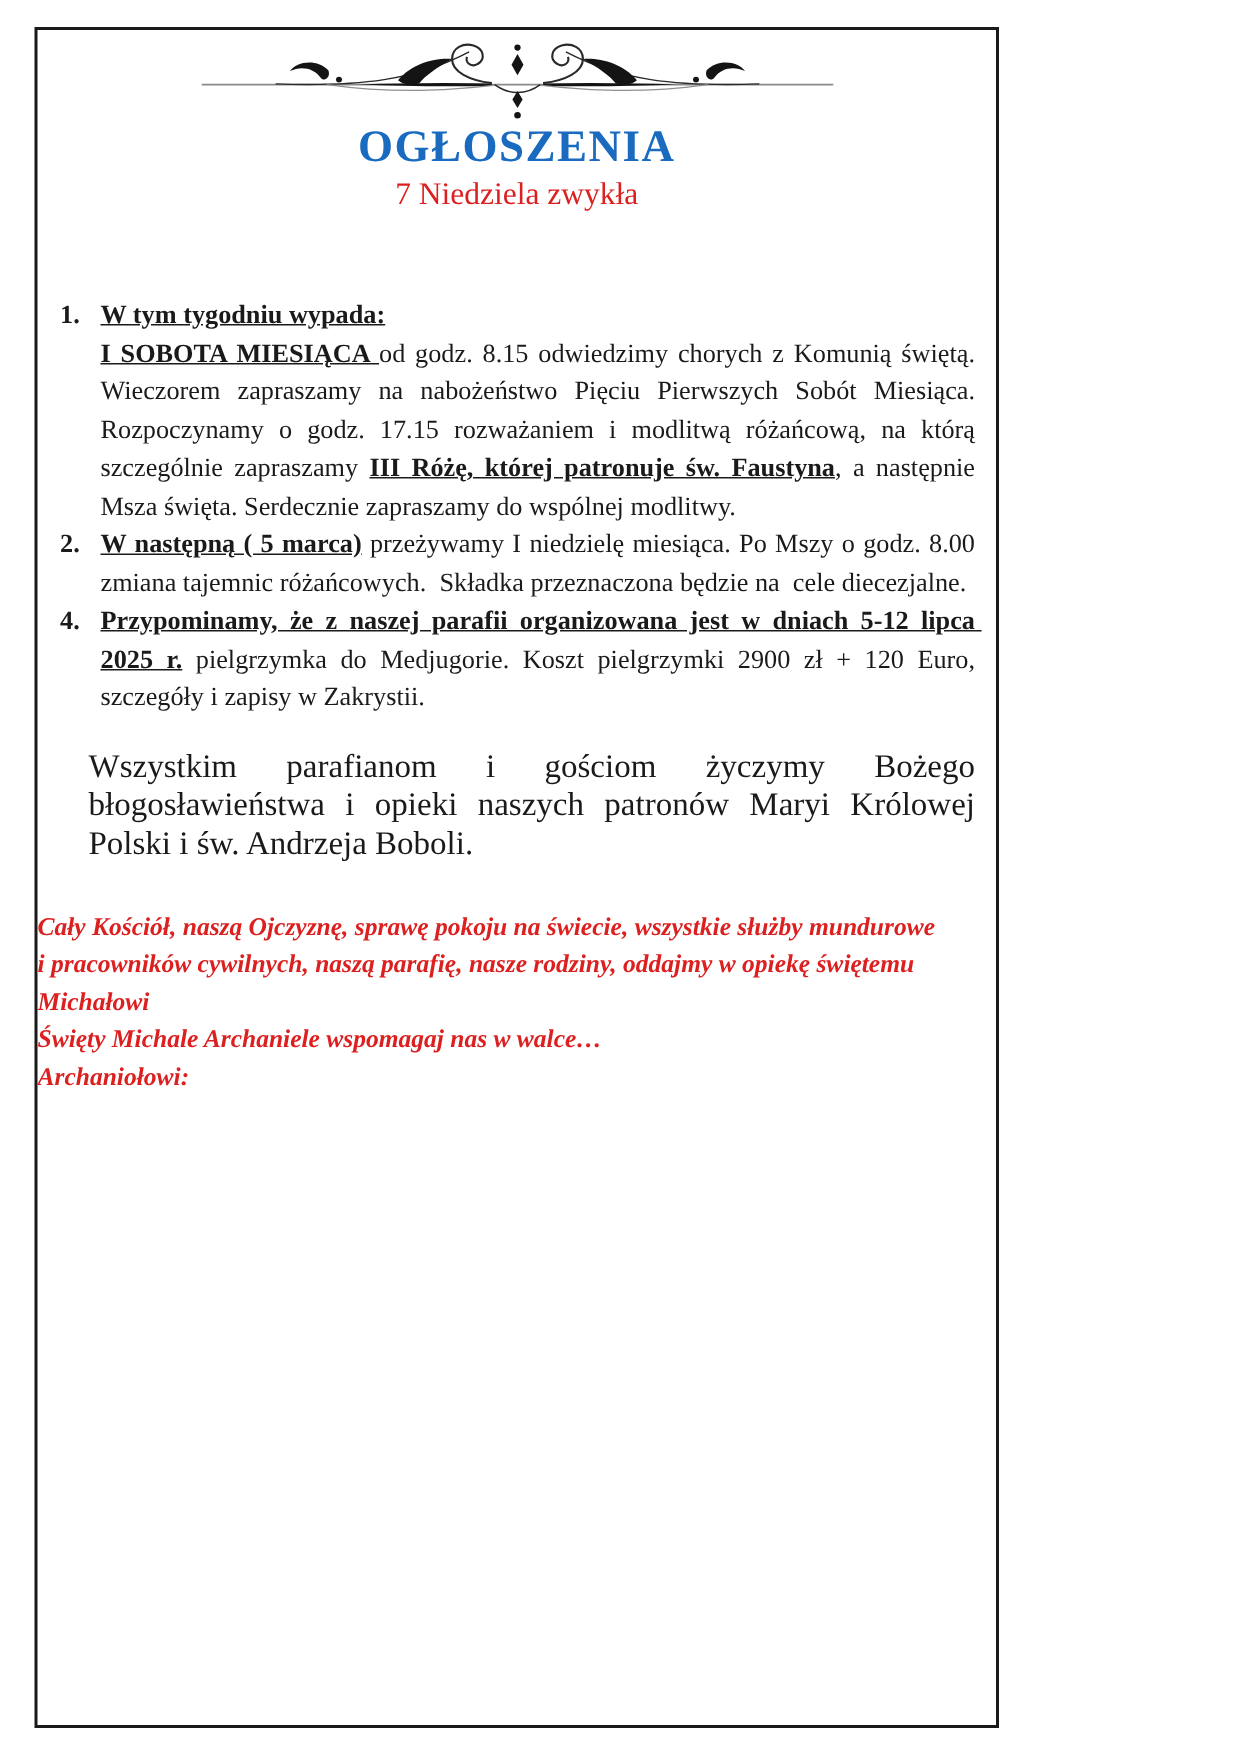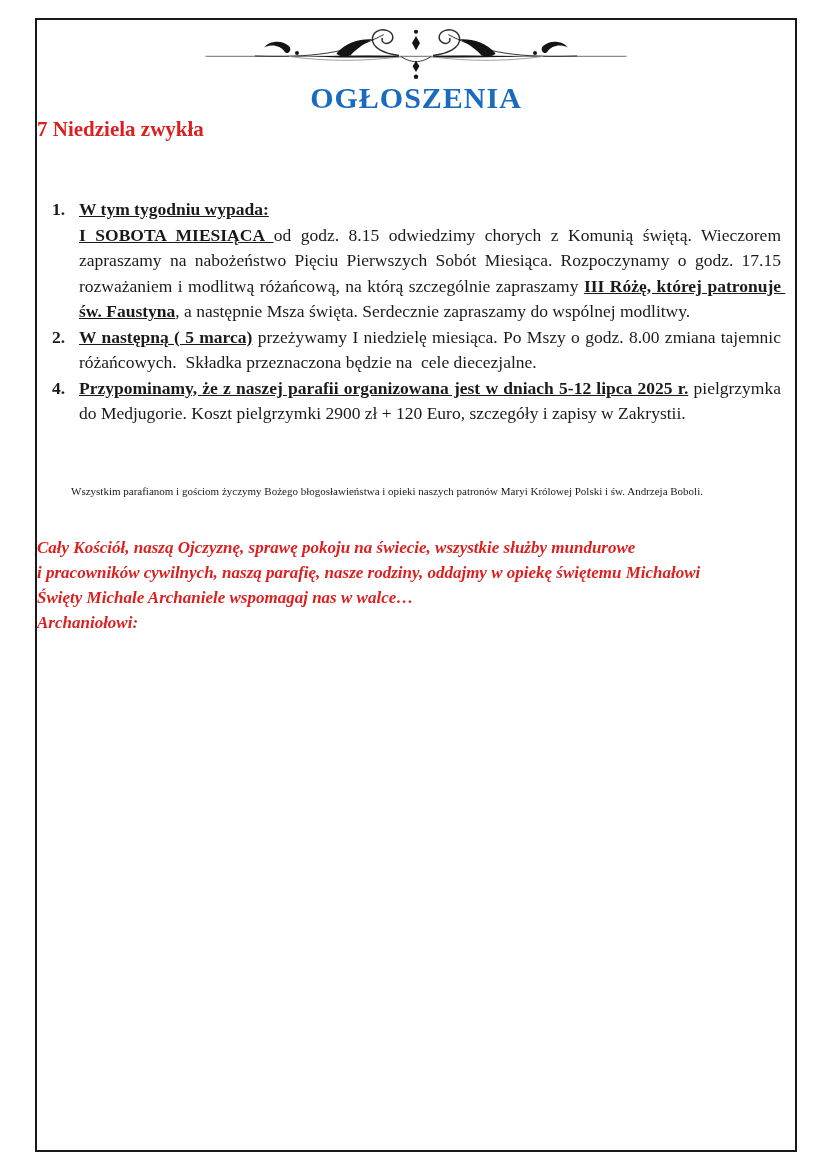--- a/index.html
+++ b/index.html
@@ -4,47 +4,47 @@
 <style>
   :root{
     --blue:#1a6bbf; --red:#dc1f1f; --ink:#1a1a1a; --border:#1a1a1a; --ornament_gray:#8a8a8a;
   }
   html,body{margin:0;padding:0;}
   body{
     width:827px;height:1170px;background:#ffffff;position:relative;
     font-family:"Liberation Serif","DejaVu Serif",serif;color:var(--ink);
   }
   .page{
-    position:absolute;left:35px;top:18px;width:762px;height:1134px;
+    position:absolute;left:23px;top:18px;width:643px;height:1134px;
     border:2px solid var(--border);box-sizing:border-box;background:#fff;overflow:hidden;
   }
   .ornament-wrap{text-align:center;margin-top:7px;height:56px;}
   .title{
     text-align:center;font-size:30px;line-height:30px;font-weight:bold;
     color:var(--blue);margin:0;letter-spacing:1px;
   }
   .subtitle{
-    font-size:21px;line-height:22px;font-weight:bold;
+    text-align:center;font-size:21px;line-height:22px;font-weight:normal;
     color:var(--red);margin-top:5px;
   }
   .date-line{
     text-align:center;font-size:20px;line-height:21px;font-weight:bold;
     color:var(--red);margin-top:4px;
   }
   .list{
     margin-top:57px;padding:0 14px 0 15px;
     font-size:17.5px;line-height:25.5px;text-align:justify;
   }
   .item{padding-left:27px;text-indent:-27px;white-space:pre-wrap;}
   .num{display:inline-block;width:27px;font-weight:bold;text-indent:0;}
   .b{font-weight:bold;text-decoration:underline;}
   .u{text-decoration:underline;}
   .closing{
-    margin:52px 14px 0 34px;text-align:justify;
-    font-size:11px;line-height:25.5px;white-space:pre-wrap;
+    margin:20px 14px 0 34px;text-align:justify;
+    font-size:22px;line-height:25.5px;white-space:pre-wrap;
   }
   .prayer{
     margin-top:31px;text-align:left;color:var(--red);
     font-weight:bold;font-style:italic;font-size:17px;line-height:25px;
   }
   svg .stroke{fill:none;stroke:#2a2a2a;}
 </style>
 </head>
 <body>
 

